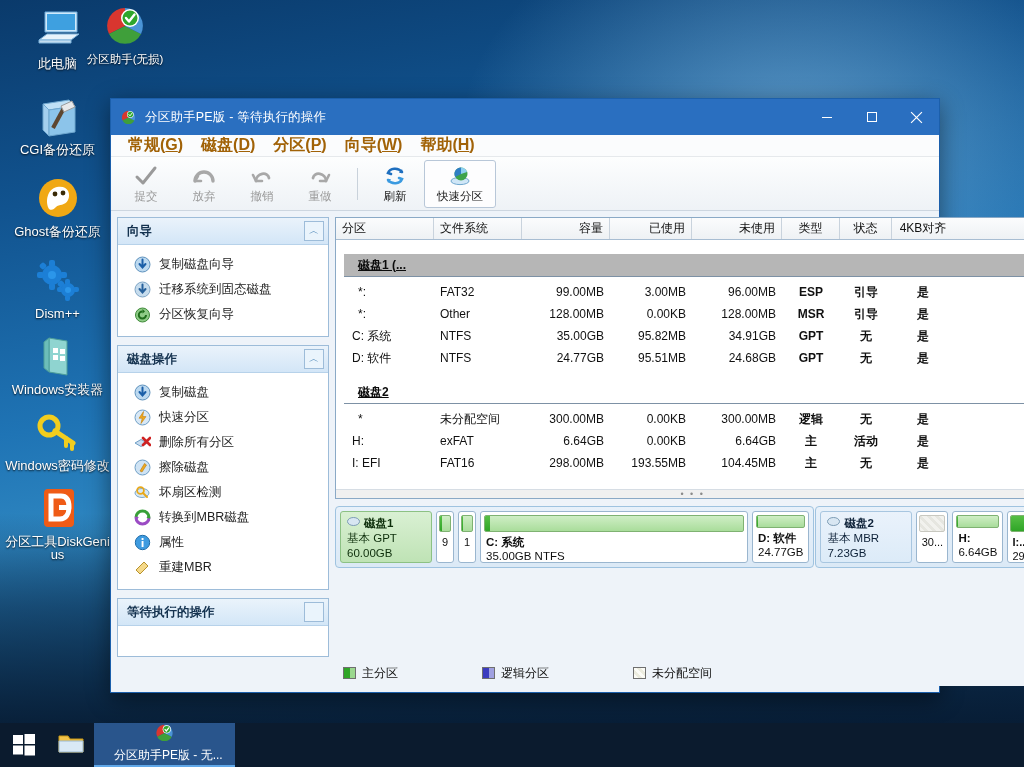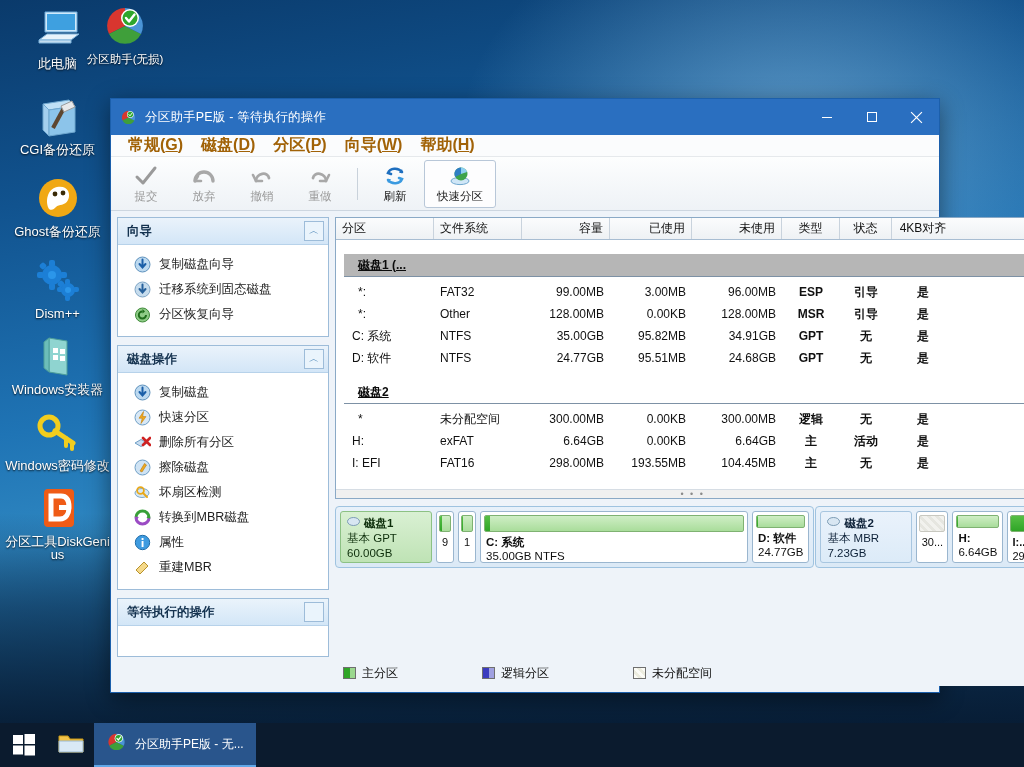--- a/index.html
+++ b/index.html
@@ -111,21 +111,21 @@
   .lg{display:flex;align-items:center;font-size:12px;color:#111;margin-right:84px;}
   .lg .sw{width:13px;height:12px;border:1px solid #6f6f6f;margin-right:6px;}
   .sw-pri{background:linear-gradient(90deg,#2fa527 55%, #9bd88f 55%);}
   .sw-log{background:linear-gradient(90deg,#3b3bbf 55%, #a0a0e0 55%);}
   .sw-un{background:repeating-linear-gradient(45deg,#fbfbf6,#fbfbf6 3px,#ececdf 3px,#ececdf 6px);border-color:#b3b3a6;}
 
   
   .taskbar{position:absolute;left:0;bottom:0;width:1024px;height:44px;background:#0b1b2e;display:flex;align-items:center;}
   .startbtn{width:48px;height:44px;display:flex;align-items:center;justify-content:center;}
   .tb-item{height:44px;display:flex;align-items:center;padding:0 10px;}
-  .tb-item.active{background:#29558c;border-bottom:2px solid #61a8e8;padding:0 12px;}
+  .tb-item.active{background:#29558c;border-bottom:2px solid #61a8e8;padding:0 12px;flex-direction:column;}
   .tb-item .txt{color:#fff;font-size:12px;margin-left:8px;white-space:nowrap;}
 </style>
 </head>
 <body>
 
 <div class="wp-glow1"></div>
 <div class="wp-glow2"></div>
 <div class="wp-ridge"></div>
 <div class="wp-land"></div>
 

